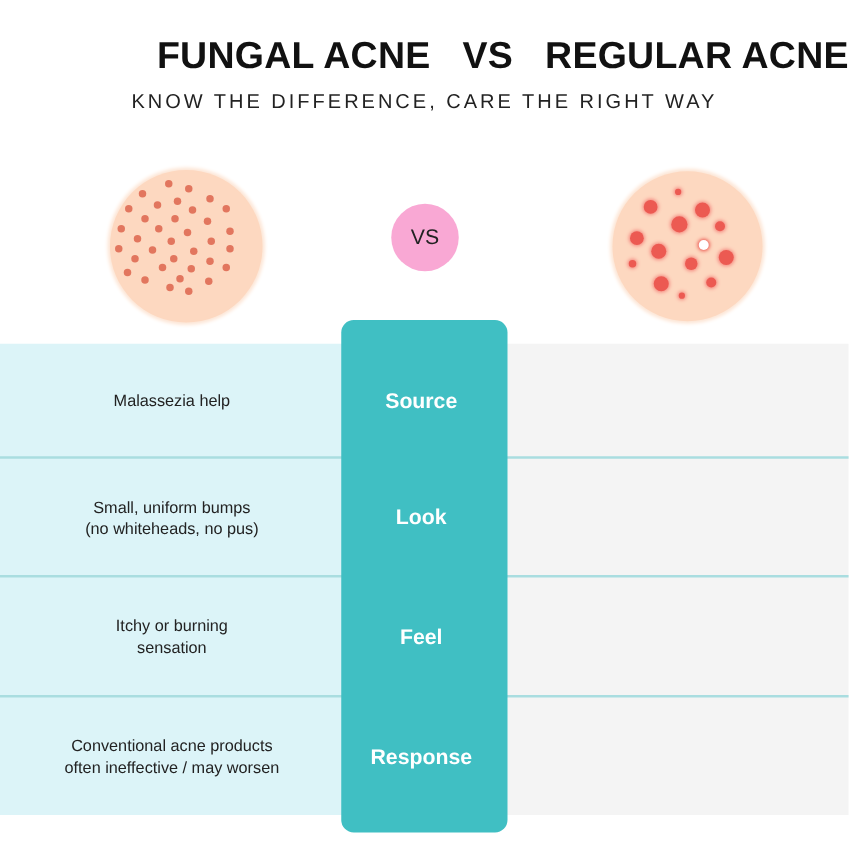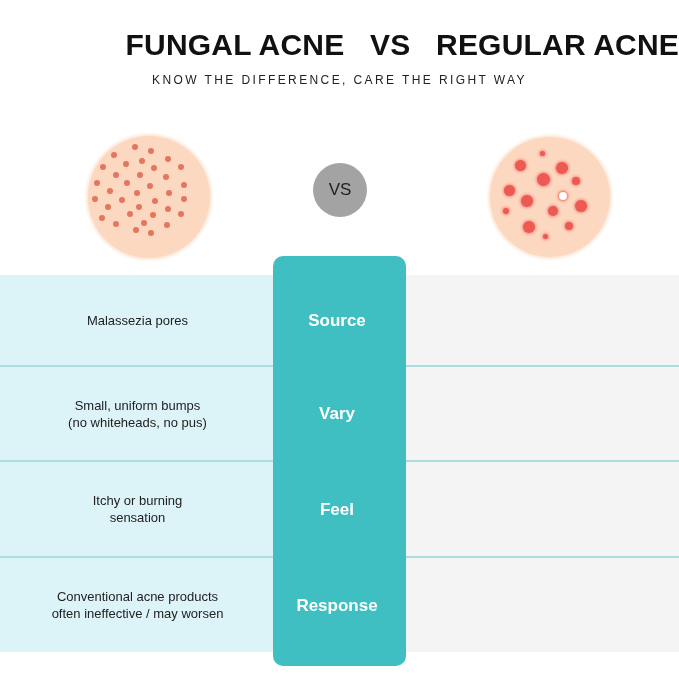--- a/index.html
+++ b/index.html
@@ -1,28 +1,28 @@
 <!DOCTYPE html>
 <html><head>
 <meta charset="utf-8">
 <style>
   html, body { margin:0; padding:0; }
   body { width:679px; height:679px; background:#ffffff; position:relative; overflow:hidden;
          font-family:"Liberation Sans", "DejaVu Sans", sans-serif; color:#1a1a1a; }
   .title { position:absolute; top:28px; left:0; width:679px; text-align:right;
            font-size:30px; font-weight:700; letter-spacing:0.2px; color:#111; white-space:pre; }
   .subtitle { position:absolute; top:73px; left:0; width:679px; text-align:center;
-              font-size:12px; letter-spacing:2.4px; color:#222; }
+              font-size:16px; letter-spacing:2.4px; color:#222; }
   .skin { position:absolute; border-radius:50%; background:#fdd8c0;
           box-shadow:0 0 3px 2px #fde6d6; }
   .skin.left { left:88px; top:136px; width:122px; height:122px; }
   .skin.right { left:490px; top:137px; width:120px; height:120px; }
   .dot { position:absolute; border-radius:50%; }
   .vs-circle { position:absolute; left:313px; top:163px; width:54px; height:54px; border-radius:50%;
-               background:#a3a3a3; display:flex; align-items:center; justify-content:center;
+               background:#f9a8d4; display:flex; align-items:center; justify-content:center;
                font-size:17px; color:#222; }
   .band-left { position:absolute; left:0; top:275px; width:275px; height:377px; background:#dcf4f8; }
   .band-right { position:absolute; left:405px; top:275px; width:274px; height:377px; background:#f4f4f4; }
   .divider { position:absolute; left:0; width:679px; height:2px; background:#a9dde0; }
   .center-col { position:absolute; left:273px; top:256px; width:133px; height:410px;
                 background:#40bfc3; border-radius:10px; }
   .row { position:absolute; left:0; width:679px; }
   .cell { position:absolute; top:0; height:100%; display:flex; align-items:center; justify-content:center;
           text-align:center; font-size:13px; line-height:17px; color:#222; }
   .cell.l { left:0; width:275px; }
@@ -95,33 +95,33 @@
 
 <div class="band-left"></div>
 <div class="band-right"></div>
 <div class="divider" style="top:365px"></div>
 <div class="divider" style="top:460px"></div>
 <div class="divider" style="top:556px"></div>
 <div class="center-col"></div>
 
 <div class="row" style="top:275px;height:90px">
   <div class="cell l">
-      <span>Malassezia pores</span>
+      <span>Malassezia help</span>
     </div>
   <div class="cell c">
       <span>Source</span>
     </div>
 </div>
 <div class="row" style="top:367px;height:93px">
   <div class="cell l">
       <span>Small, uniform bumps
 (no whiteheads, no pus)</span>
     </div>
   <div class="cell c">
-      <span>Vary</span>
+      <span>Look</span>
     </div>
 </div>
 <div class="row" style="top:462px;height:94px">
   <div class="cell l">
       <span>Itchy or burning
 sensation</span>
     </div>
   <div class="cell c">
       <span>Feel</span>
     </div>

